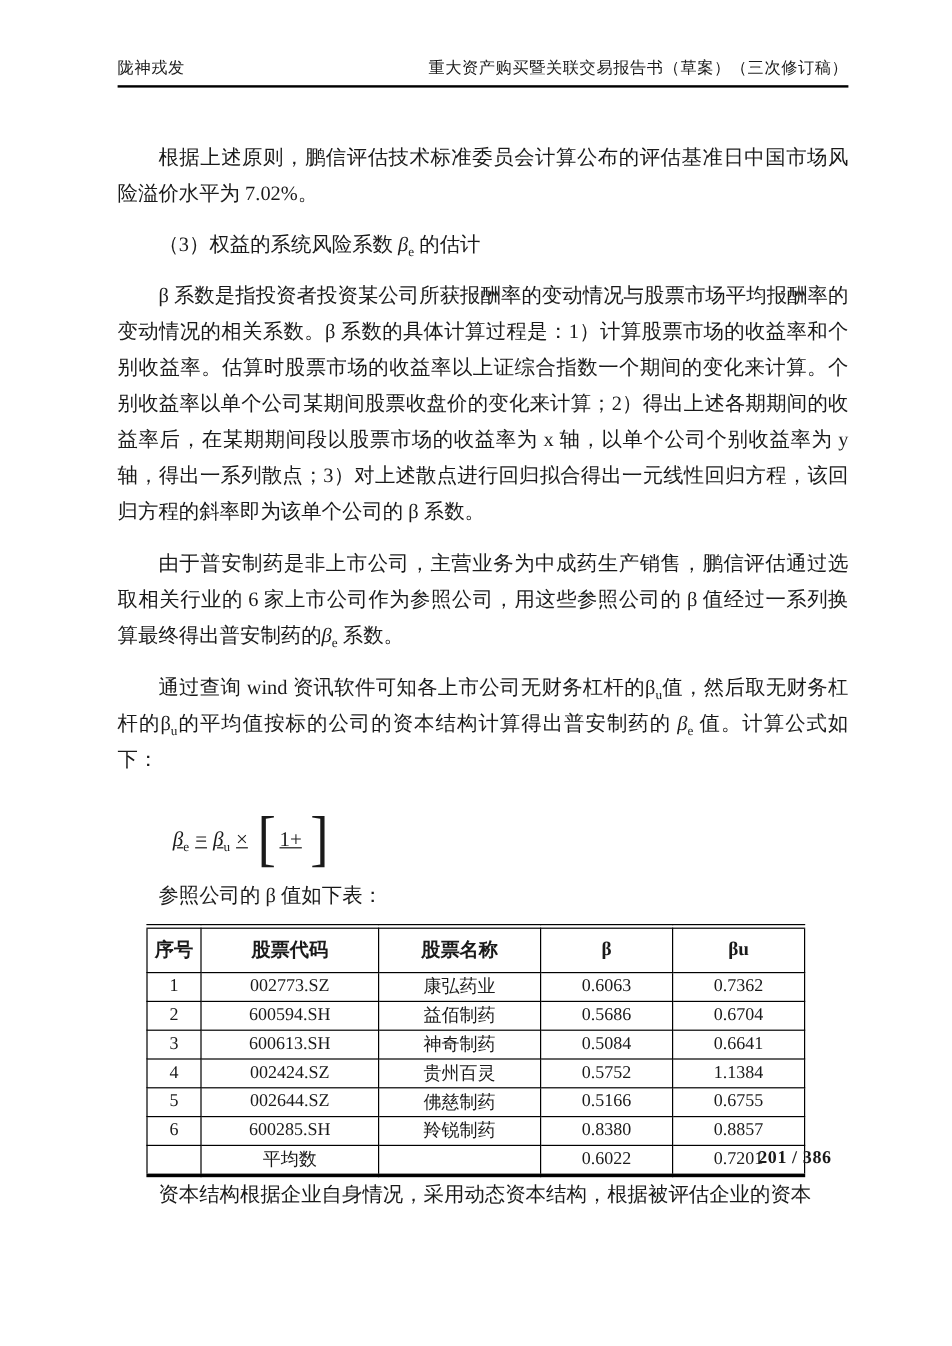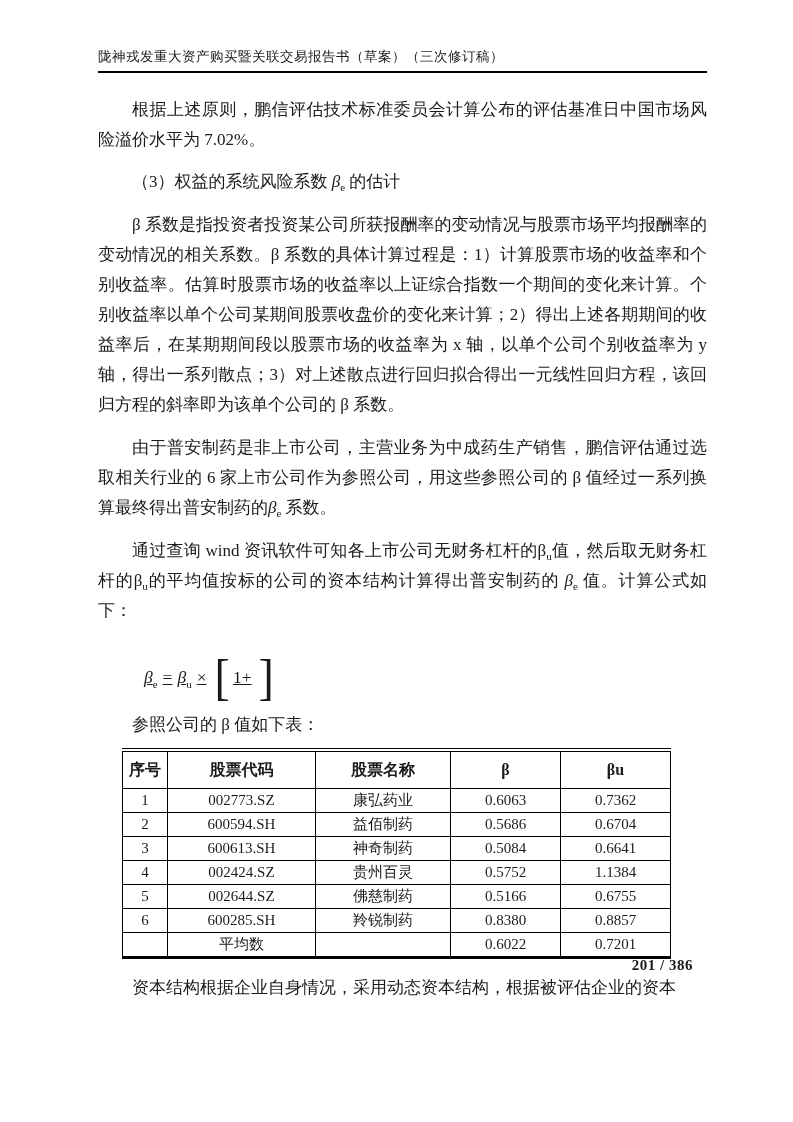--- a/index.html
+++ b/index.html
@@ -7,21 +7,21 @@
     width:793px;height:1122px;
     font-family:"Liberation Serif","DejaVu Serif",serif;
     color:#1a1a1a;
   }
   .page{
     position:relative;box-sizing:border-box;
     width:793px;height:1122px;
     padding:48px 86px 0 98px;overflow:hidden;background:#ffffff;
   }
   .doc-header{
-    display:flex;justify-content:flex-start;align-items:flex-end;
+    display:flex;justify-content:space-between;align-items:flex-end;
     font-size:13.5px;letter-spacing:.5px;
     border-bottom:2px solid #000;padding-bottom:5px;
   }
   p.body{
     margin:0;font-size:17px;line-height:30px;
     text-align:justify;text-indent:2em;
   }
   sub.s{font-size:11px;line-height:0;}
   i.bi{font-family:"Liberation Serif","DejaVu Serif",serif;font-style:italic;}
   
@@ -61,21 +61,21 @@
 </head>
 <body>
 
 <div class="page">
 
   <div class="doc-header">
     <span>陇神戎发</span>
     <span>重大资产购买暨关联交易报告书（草案）（三次修订稿）</span>
   </div>
 
-  <p class="body" style="margin-top:22px">根据上述原则，鹏信评估技术标准委员会计算公布的评估基准日中国市场风险溢价水平为 7.02%。</p>
+  <p class="body" style="margin-top:44px">根据上述原则，鹏信评估技术标准委员会计算公布的评估基准日中国市场风险溢价水平为 7.02%。</p>
 
   <p class="body" style="margin-top:12px"><span>（3）权益的系统风险系数 </span><i class="bi">β</i><sub class="s">e</sub><span> 的估计</span></p>
 
   <p class="body" style="margin-top:13px">β 系数是指投资者投资某公司所获报酬率的变动情况与股票市场平均报酬率的变动情况的相关系数。β 系数的具体计算过程是：1）计算股票市场的收益率和个别收益率。估算时股票市场的收益率以上证综合指数一个期间的变化来计算。个别收益率以单个公司某期间股票收盘价的变化来计算；2）得出上述各期期间的收益率后，在某期期间段以股票市场的收益率为 x 轴，以单个公司个别收益率为 y 轴，得出一系列散点；3）对上述散点进行回归拟合得出一元线性回归方程，该回归方程的斜率即为该单个公司的 β 系数。</p>
 
   <p class="body" style="margin-top:13px"><span>由于普安制药是非上市公司，主营业务为中成药生产销售，鹏信评估通过选取相关行业的 6 家上市公司作为参照公司，用这些参照公司的 β 值经过一系列换算最终得出普安制药的</span><i class="bi">β</i><sub class="s">e</sub><span> 系数。</span></p>
 
   <p class="body" style="margin-top:13px"><span>通过查询 wind 资讯软件可知各上市公司无财务杠杆的β</span><sub class="s">u</sub><span>值，然后取无财务杠杆的β</span><sub class="s">u</sub><span>的平均值按标的公司的资本结构计算得出普安制药的 </span><i class="bi">β</i><sub class="s">e</sub><span> 值。计算公式如下：</span></p>
 
   <div class="formula">
@@ -151,17 +151,17 @@
     <tr>
       <td></td>
       <td>平均数</td>
       <td></td>
       <td>0.6022</td>
       <td>0.7201</td>
     </tr>
   </tbody>
     </table>
 
-  <p class="body" style="margin-top:14px">资本结构根据企业自身情况，采用动态资本结构，根据被评估企业的资本</p>
+  <p class="body" style="">资本结构根据企业自身情况，采用动态资本结构，根据被评估企业的资本</p>
 
   <div class="footer">201 / 386</div>
 
 </div>
 
 </body></html>

